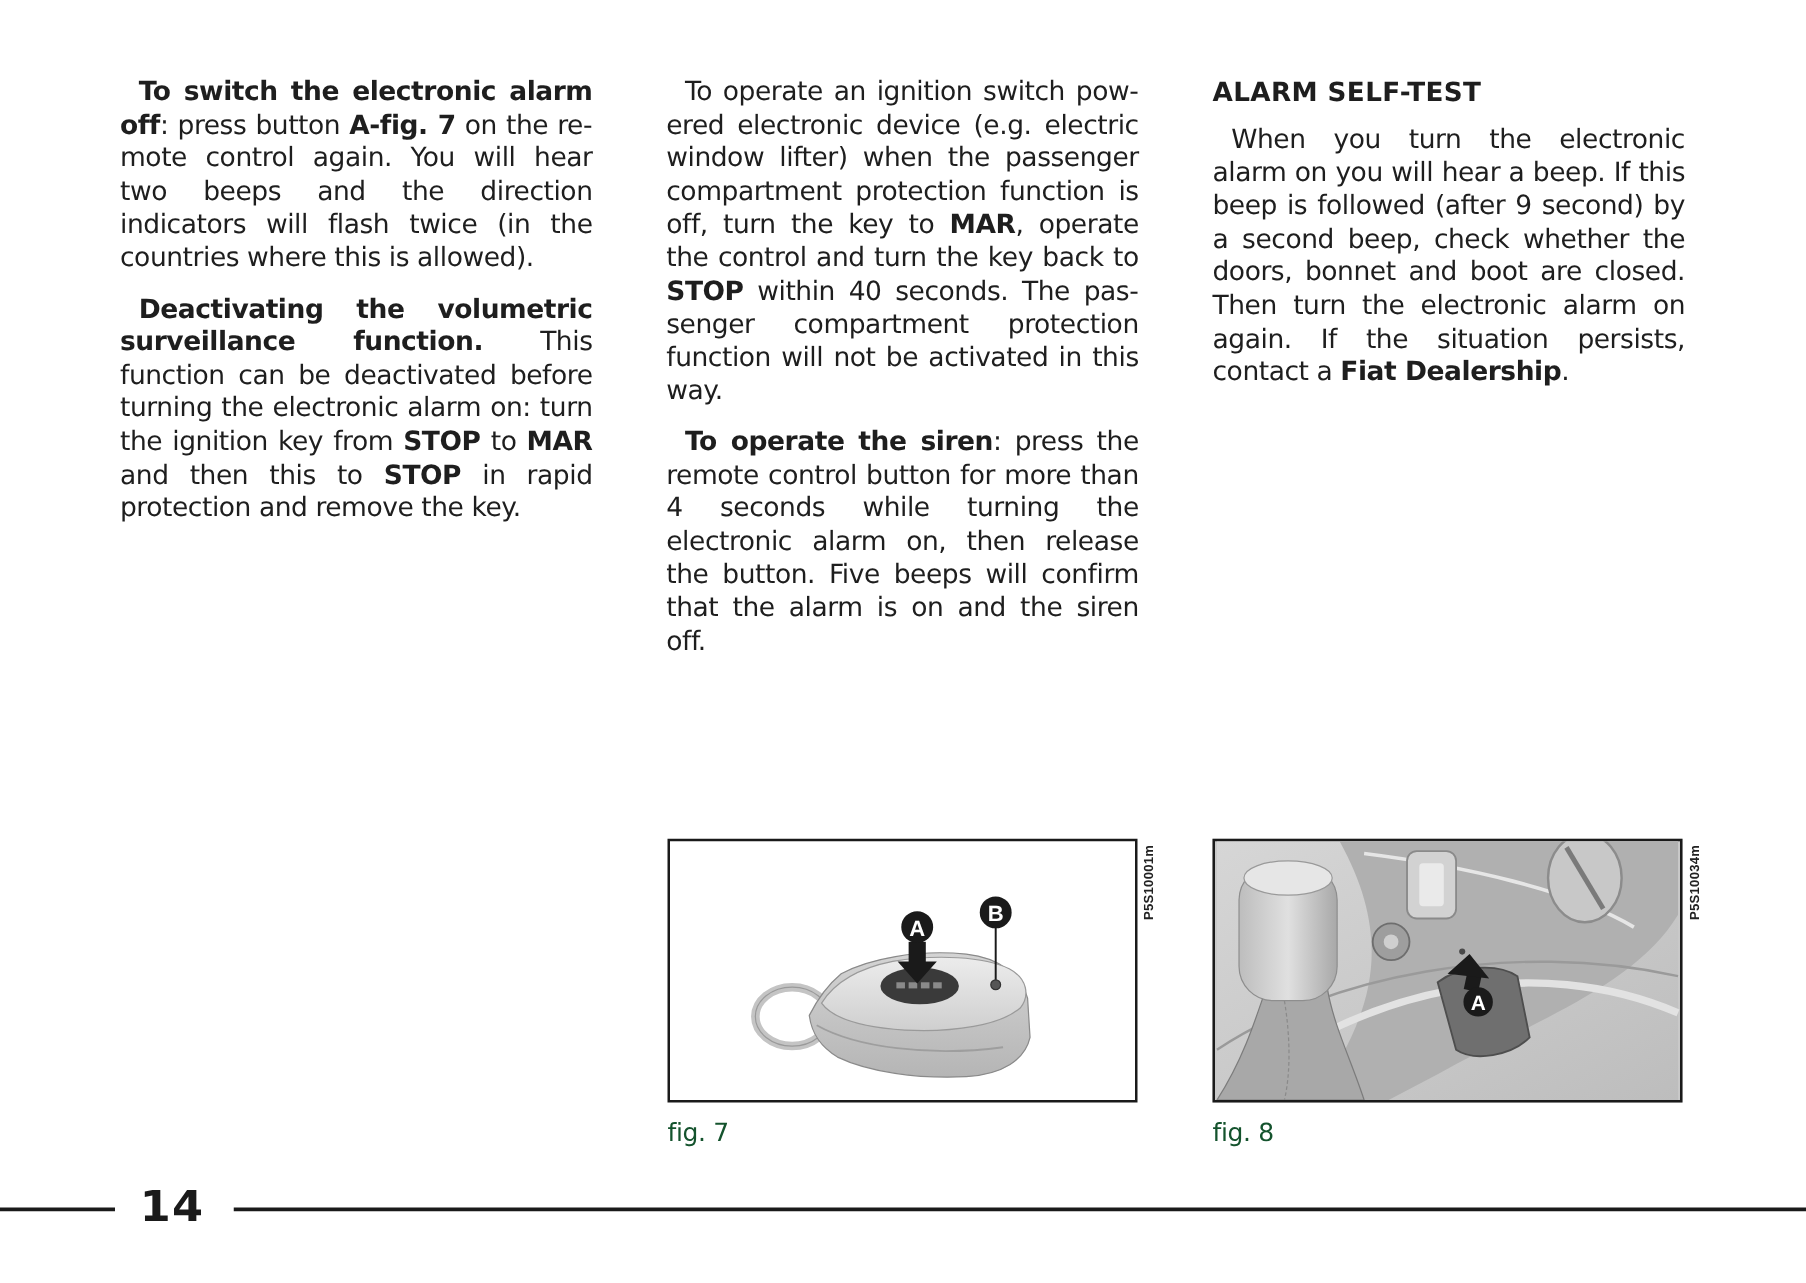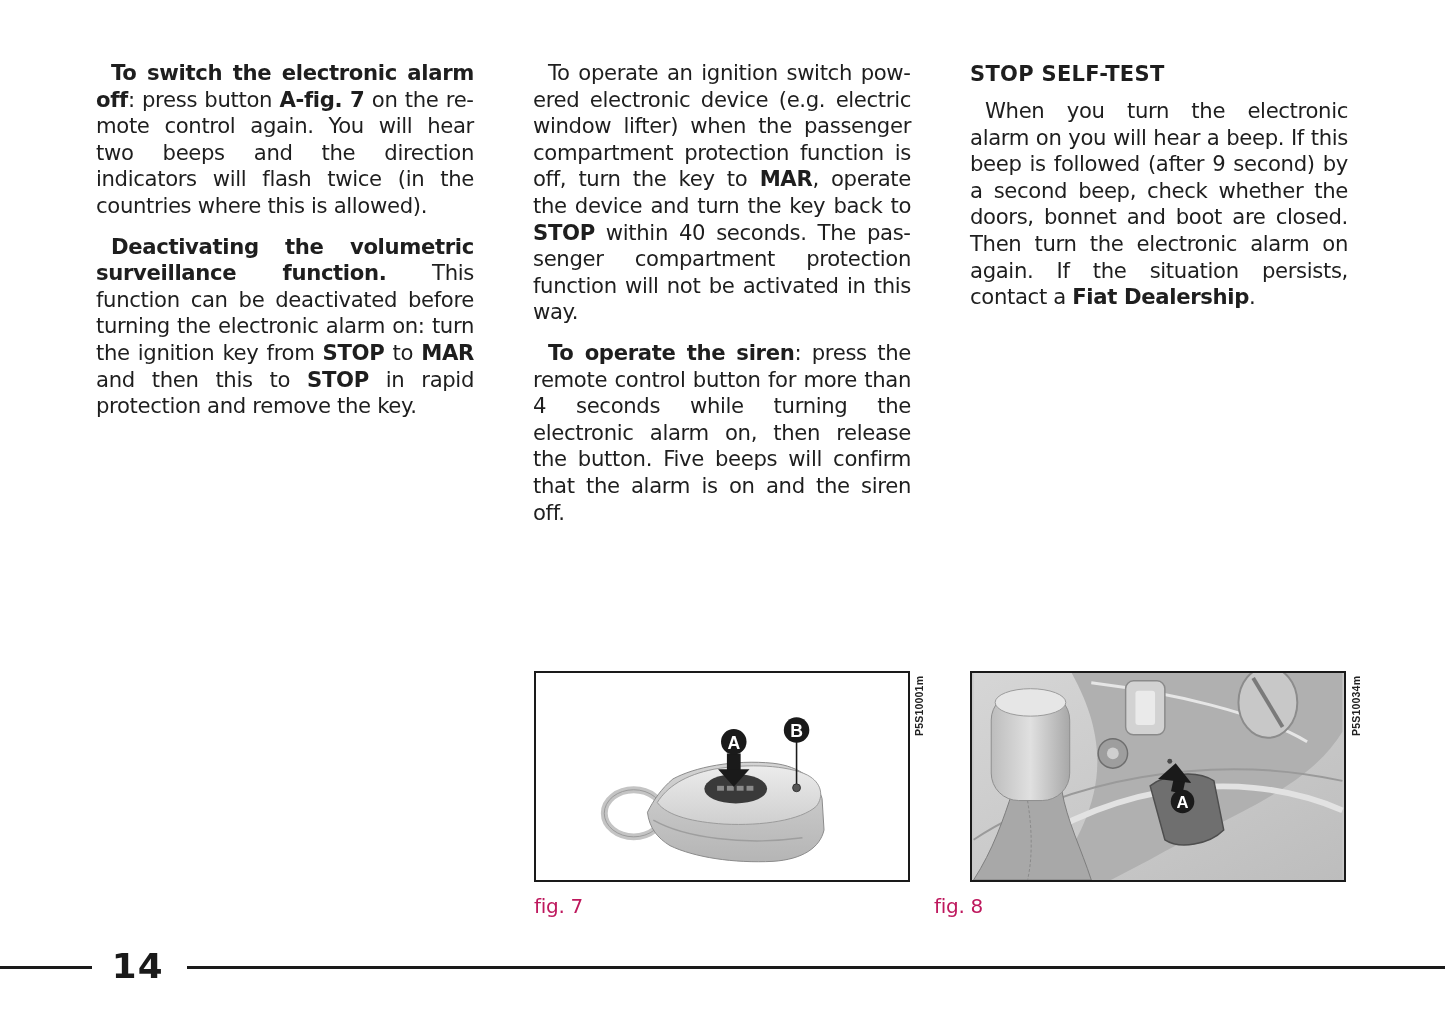--- a/index.html
+++ b/index.html
@@ -65,24 +65,24 @@
       height: 64px;
       text-align: left;
     }
     .code-7 { left: 913px; }
     .code-8 { left: 1350px; }
     .caption {
       position: absolute;
       top: 894px;
       font-size: 20px;
       letter-spacing: -0.3px;
-      color: #be185d;
+      color: #14532d;
     }
     .cap-7 { left: 534px; }
-    .cap-8 { left: 934px; }
+    .cap-8 { left: 970px; }
     .rule {
       position: absolute;
       top: 966px;
       height: 3px;
       background: #1a1a1a;
     }
     .rule-left { left: 0; width: 92px; }
     .rule-right { left: 187px; width: 1258px; }
     .page-number {
       position: absolute;
@@ -99,26 +99,26 @@
   </style>
 </head>
 <body>
 
 <div class="col col-1">
   <p><b>To switch the electronic alarm off</b><span>: press button </span><b>A-fig. 7</b><span> on the re­mote control again. You will hear two beeps and the direction indicators will flash twice (in the countries where this is allowed).</span></p>
   <p><b>Deactivating the volumetric sur­veillance function.</b><span> This function can be deactivated before turning the elec­tronic alarm on: turn the ignition key from </span><b>STOP</b><span> to </span><b>MAR</b><span> and then this to </span><b>STOP</b><span> in rapid protection and re­move the key.</span></p>
 </div>
 
 <div class="col col-2">
-  <p><span>To operate an ignition switch pow­ered electronic device (e.g. electric window lifter) when the passenger compartment protection function is off, turn the key to </span><b>MAR</b><span>, operate the device and turn the key back to </span><b>STOP</b><span> within 40 seconds. The pas­senger compartment protection func­tion will not be activated in this way.</span></p>
+  <p><span>To operate an ignition switch pow­ered electronic device (e.g. electric window lifter) when the passenger compartment protection function is off, turn the key to </span><b>MAR</b><span>, operate the control and turn the key back to </span><b>STOP</b><span> within 40 seconds. The pas­senger compartment protection func­tion will not be activated in this way.</span></p>
   <p><b>To operate the siren</b><span>: press the re­mote control button for more than 4 seconds while turning the electronic alarm on, then release the button. Five beeps will confirm that the alarm is on and the siren off.</span></p>
 </div>
 
 <div class="col col-3">
-  <div class="heading">STOP SELF-TEST</div>
+  <div class="heading">ALARM SELF-TEST</div>
   <p><span>When you turn the electronic alarm on you will hear a beep. If this beep is followed (after 9 second) by a sec­ond beep, check whether the doors, bonnet and boot are closed. Then turn the electronic alarm on again. If the sit­uation persists, contact a </span><b>Fiat Deal­ership</b><span>.</span></p>
 </div>
 
 <div class="figure fig-7">
   <svg viewBox="0 0 376 211">
     <defs>
       <linearGradient id="fobTop" x1="0" y1="0" x2="0" y2="1">
         <stop offset="0" stop-color="#ececec"></stop>
         <stop offset="1" stop-color="#cfcfcf"></stop>
       </linearGradient>

